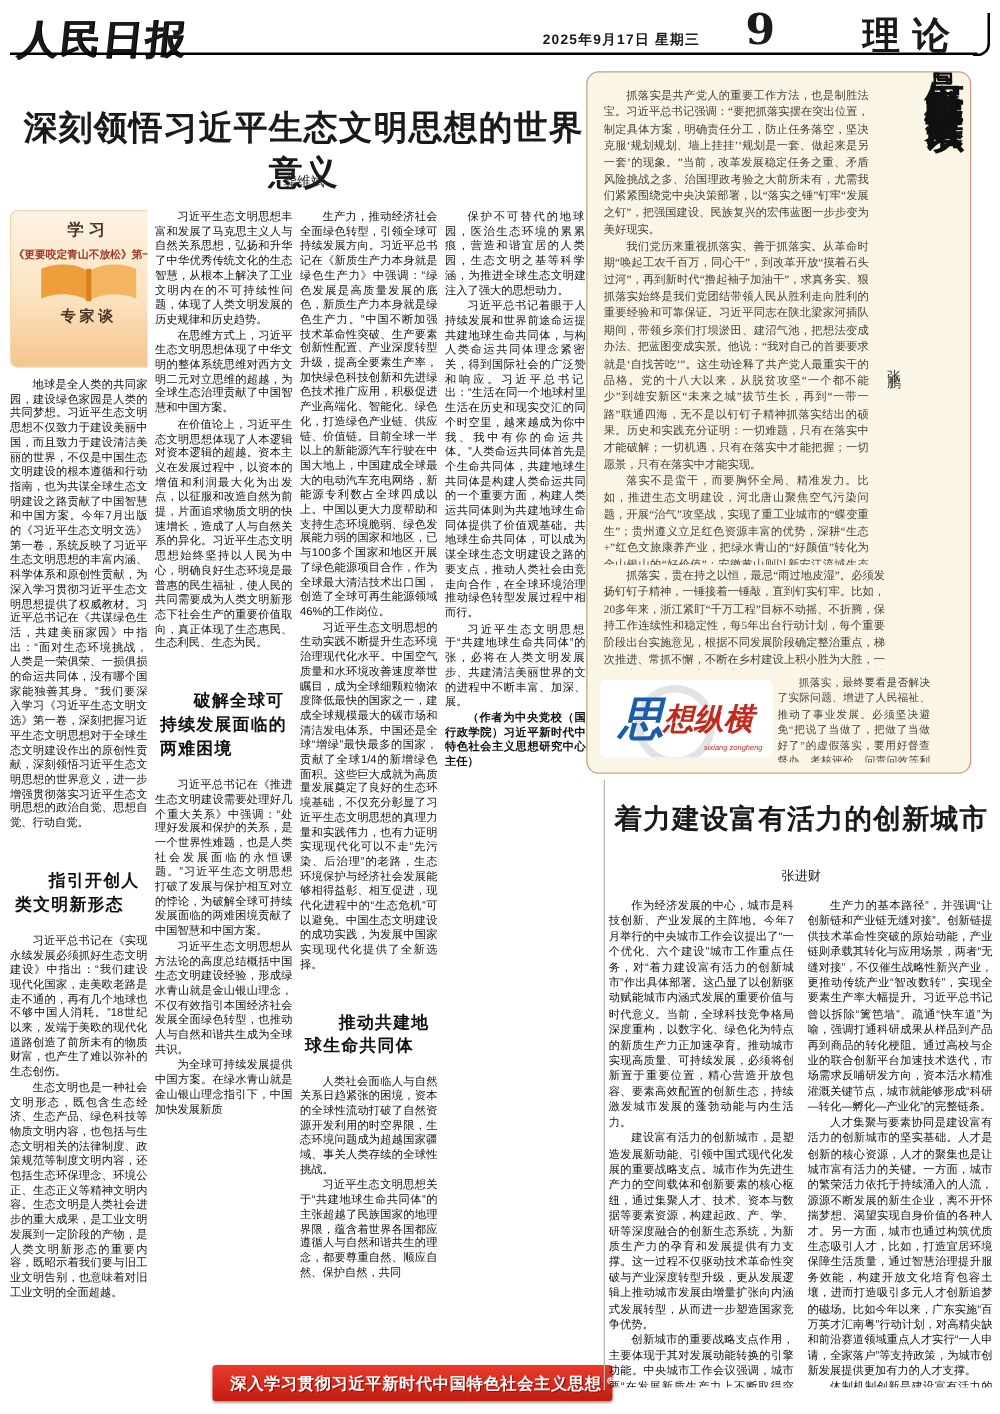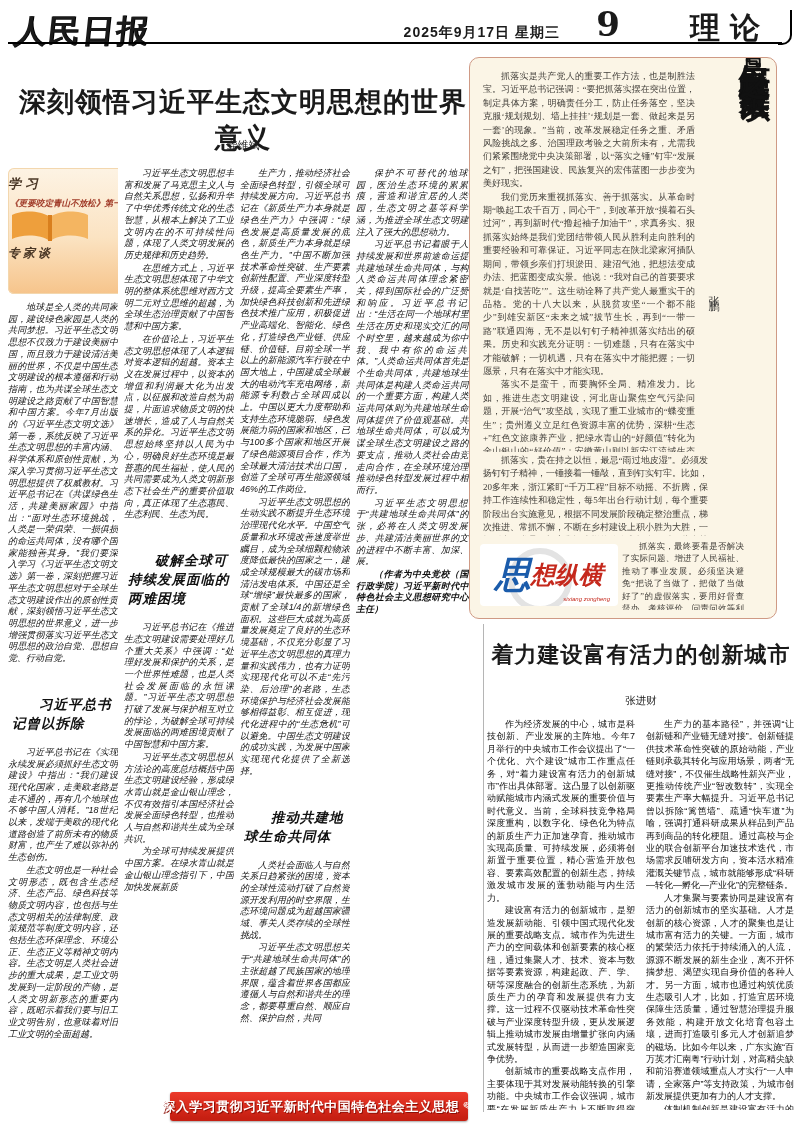--- a/index.html
+++ b/index.html
@@ -1,52 +1,52 @@
 <!DOCTYPE html>
 <html><head>
 <meta charset="utf-8">
 <style>
   html,body{margin:0;padding:0;background:#e8e8e8;}
   .page{position:relative;width:800px;height:1131px;background:#ffffff;margin:0 auto;overflow:hidden;
         font-family:"Liberation Sans",sans-serif;color:#1a1a1a;}
   
   .masthead{position:absolute;left:14px;top:10px;font-family:"DejaVu Serif",serif;font-size:32px;
             font-weight:900;letter-spacing:2px;transform:skewX(-6deg);text-shadow:1px 0 0 #000;}
-  .hdr-date{position:absolute;right:240px;top:24px;font-size:14px;font-weight:bold;letter-spacing:1px;}
+  .hdr-date{position:absolute;right:240px;top:24px;font-size:11px;font-weight:bold;letter-spacing:1px;}
   .hdr-page{position:absolute;right:180px;top:4px;font-size:34px;font-weight:bold;font-family:"DejaVu Serif",serif;}
   .hdr-section{position:absolute;right:30px;top:8px;font-size:30px;font-weight:900;letter-spacing:10px;}
   .hdr-rule{position:absolute;left:8px;right:18px;top:42px;height:2px;background:#000;}
   .hdr-hook{position:absolute;right:8px;top:10px;width:12px;height:33px;border-right:2px solid #000;
             border-bottom:2px solid #000;border-radius:0 0 10px 0;}
   
   .m-title{position:absolute;left:10px;top:84px;width:466px;text-align:center;font-size:27px;
            font-weight:900;letter-spacing:1px;font-family:"Liberation Sans",sans-serif;}
   .m-author{position:absolute;left:10px;top:138px;width:466px;text-align:center;font-size:11px;color:#222;}
   .col{position:absolute;top:168px;width:110px;overflow:hidden;font-size:9px;line-height:11.7px;
-       text-align:justify;color:#111;font-style:italic;}
+       text-align:justify;color:#111;}
   .col p{margin:0 0 1px;text-indent:2em;}
   .col h3{font-size:13.5px;line-height:19px;font-weight:900;text-align:left;margin:30px 0 14px;
           padding:0 4px;letter-spacing:1px;text-indent:2em;}
   .c1{left:8px;height:957px;}
   .c2{left:124px;height:920px;}
   .c3{left:240px;height:920px;}
   .c4{left:356px;width:122px;height:920px;}
   .sig{font-weight:bold;}
   
   .study-box{width:126px;height:126px;margin:0 0 8px;border-radius:6px;
              background:linear-gradient(180deg,#fdf3e4 0%,#fbe3c2 55%,#f6c48b 100%);
-             box-shadow:inset 0 0 0 1px #f3d7ae;overflow:hidden;}
+             box-shadow:inset 0 0 0 1px #f3d7ae;text-align:center;overflow:hidden;}
   .sb-l1{font-size:13px;font-weight:bold;color:#4a3726;margin-top:10px;letter-spacing:4px;}
   .sb-l2{font-size:8.6px;font-weight:900;color:#a03a28;margin-top:8px;line-height:11px;padding:0 2px;}
   .sb-book{margin-top:2px;}
   .sb-l3{font-size:12px;font-weight:bold;color:#4a3726;margin-top:0;letter-spacing:3px;}
   
   .banner{position:absolute;left:170px;top:1092px;width:298px;height:29px;border-radius:3px;
           background:linear-gradient(180deg,#ec3a2b 0%,#c61f12 90%);display:flex;align-items:center;
-          justify-content:center;box-shadow:0 1px 2px rgba(0,0,0,.35);}
+          justify-content:center;box-shadow:0 1px 2px rgba(0,0,0,.35);padding-left:22px;}
   .banner span.txt{color:#fff;font-size:13px;font-weight:900;letter-spacing:.5px;
                    text-shadow:1px 1px 0 #8c0f06;white-space:nowrap;}
   .banner .pen{color:#fff;font-size:15px;margin-left:4px;transform:rotate(-15deg);}
   
   .vdivider{position:absolute;left:483px;top:624px;width:1px;height:488px;background:#b5b5b5;}
   .sx-box{position:absolute;left:469px;top:57px;width:306px;height:560px;background:#fbf5e6;
           border:1px solid #cf9a85;border-radius:10px;overflow:hidden;}
   .sx-body{position:absolute;left:13px;top:12px;width:212px;height:382px;overflow:hidden;
            font-size:9px;line-height:13.4px;text-align:justify;color:#44413c;
            font-family:"Liberation Serif",serif;}
@@ -104,21 +104,21 @@
       <div class="sb-book">
         <svg width="84" height="34" viewBox="0 0 84 34">
           <path d="M42 6 C30 -2 12 0 4 4 L4 28 C14 23 32 23 42 30 Z" fill="#ee9f3c"></path>
           <path d="M42 6 C54 -2 72 0 80 4 L80 28 C70 23 52 23 42 30 Z" fill="#f4b561"></path>
           <rect x="40" y="4" width="4" height="26" fill="#d97f1e"></rect>
         </svg>
       </div>
       <div class="sb-l3">专家谈</div>
     </div>
     <p>地球是全人类的共同家园，建设绿色家园是人类的共同梦想。习近平生态文明思想不仅致力于建设美丽中国，而且致力于建设清洁美丽的世界，不仅是中国生态文明建设的根本遵循和行动指南，也为共谋全球生态文明建设之路贡献了中国智慧和中国方案。今年7月出版的《习近平生态文明文选》第一卷，系统反映了习近平生态文明思想的丰富内涵、科学体系和原创性贡献，为深入学习贯彻习近平生态文明思想提供了权威教材。习近平总书记在《共谋绿色生活，共建美丽家园》中指出：“面对生态环境挑战，人类是一荣俱荣、一损俱损的命运共同体，没有哪个国家能独善其身。”我们要深入学习《习近平生态文明文选》第一卷，深刻把握习近平生态文明思想对于全球生态文明建设作出的原创性贡献，深刻领悟习近平生态文明思想的世界意义，进一步增强贯彻落实习近平生态文明思想的政治自觉、思想自觉、行动自觉。</p>
-    <h3>习近平总书记曾以拆除</h3>
+    <h3>指引开创人类文明新形态</h3>
     <p>习近平总书记在《实现永续发展必须抓好生态文明建设》中指出：“我们建设现代化国家，走美欧老路是走不通的，再有几个地球也不够中国人消耗。”18世纪以来，发端于美欧的现代化道路创造了前所未有的物质财富，也产生了难以弥补的生态创伤。</p>
     <p>生态文明也是一种社会文明形态，既包含生态经济、生态产品、绿色科技等物质文明内容，也包括与生态文明相关的法律制度、政策规范等制度文明内容，还包括生态环保理念、环境公正、生态正义等精神文明内容。生态文明是人类社会进步的重大成果，是工业文明发展到一定阶段的产物，是人类文明新形态的重要内容，既昭示着我们要与旧工业文明告别，也意味着对旧工业文明的全面超越。</p>
   </div>
 
   <div class="col c2">
     <p>习近平生态文明思想丰富和发展了马克思主义人与自然关系思想，弘扬和升华了中华优秀传统文化的生态智慧，从根本上解决了工业文明内在的不可持续性问题，体现了人类文明发展的历史规律和历史趋势。</p>
     <p>在思维方式上，习近平生态文明思想体现了中华文明的整体系统思维对西方文明二元对立思维的超越，为全球生态治理贡献了中国智慧和中国方案。</p>
     <p>在价值论上，习近平生态文明思想体现了人本逻辑对资本逻辑的超越。资本主义在发展过程中，以资本的增值和利润最大化为出发点，以征服和改造自然为前提，片面追求物质文明的快速增长，造成了人与自然关系的异化。习近平生态文明思想始终坚持以人民为中心，明确良好生态环境是最普惠的民生福祉，使人民的共同需要成为人类文明新形态下社会生产的重要价值取向，真正体现了生态惠民、生态利民、生态为民。</p>
     <h3>破解全球可持续发展面临的两难困境</h3>
     <p>习近平总书记在《推进生态文明建设需要处理好几个重大关系》中强调：“处理好发展和保护的关系，是一个世界性难题，也是人类社会发展面临的永恒课题。”习近平生态文明思想打破了发展与保护相互对立的悖论，为破解全球可持续发展面临的两难困境贡献了中国智慧和中国方案。</p>

